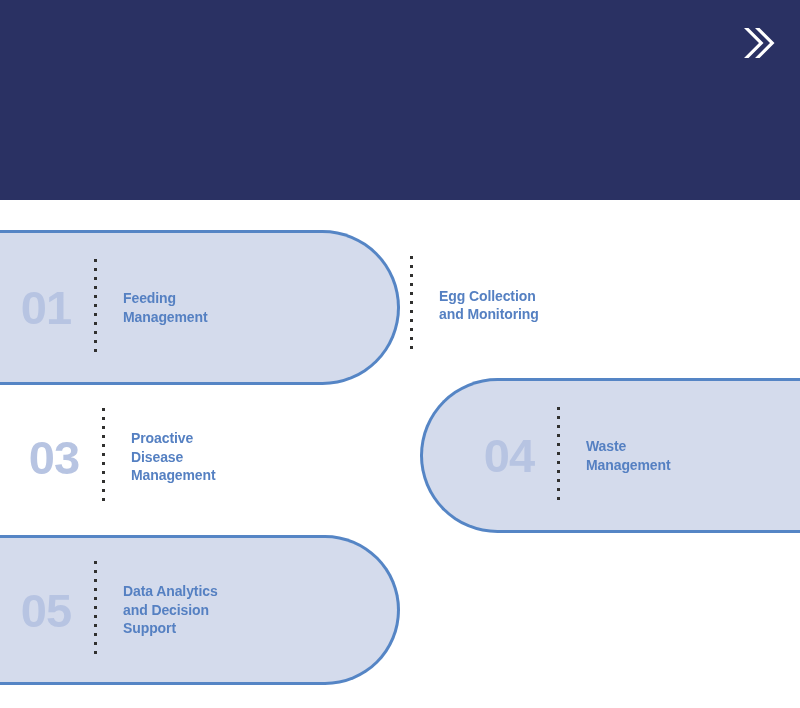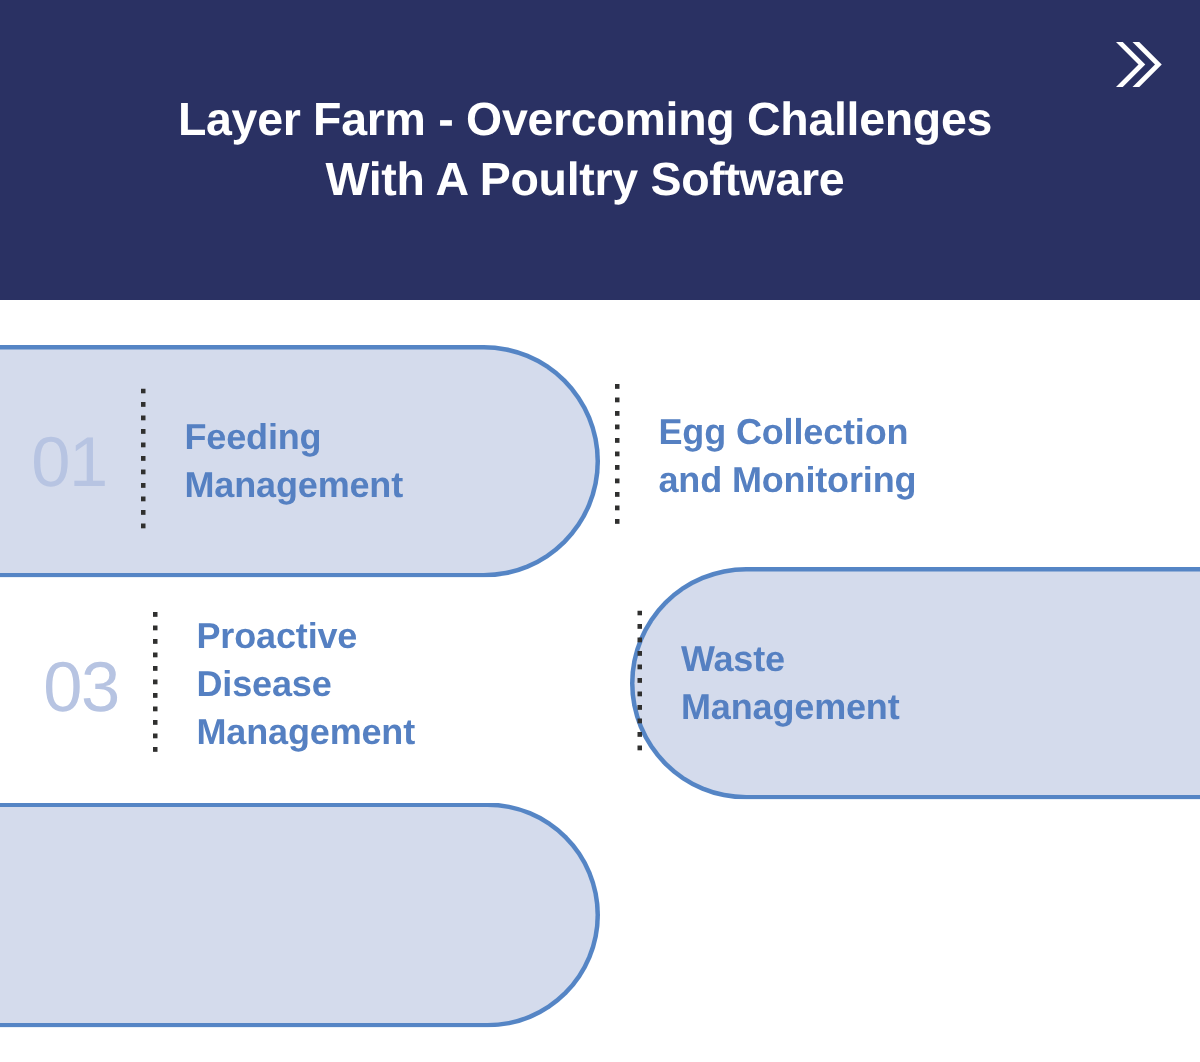--- a/index.html
+++ b/index.html
@@ -92,21 +92,21 @@
   .row2 { top: 40px;  width: 400px; height: 130px; }
   .row3 { top: 192px; width: 400px; height: 130px; align-items: center; }
   .row4 { top: 178px; width: 420px; height: 155px; }
   .row5 { top: 335px; width: 440px; height: 150px; }
 
   .item.plain.row2 { left: 408px; }
   .item.plain.row3 { left: 8px; }
 
   .item-number {
     font-size: 47px;
-    font-weight: normal;
+    font-weight: bold;
     color: #b7c4e2;
     letter-spacing: -1px;
     line-height: 1;
     flex: 0 0 auto;
     text-align: center;
     width: 92px;
   }
   .item.filled-left .item-number { margin-left: 40px; }
   .item.filled-right .item-number { margin-left: 40px; }
 
@@ -118,34 +118,32 @@
     background-image: linear-gradient(
         to bottom,
         #30302f 0px, #30302f 3px,
         transparent 3px, transparent 9px);
     background-size: 3px 9px;
     background-repeat: repeat-y;
   }
 
   .item-label {
     flex: 1 1 auto;
-    font-size: 24px;
+    font-size: 14px;
     font-weight: bold;
     color: #5580c2;
     line-height: 1.32;
     letter-spacing: -0.1px;
     white-space: pre-line;
   }
 </style>
 </head>
 <body>
 
 <div class="header">
-  <div class="header-title">Layer Farm - Overcoming Challenges
-With A Poultry Software</div>
 
   <svg class="chevron-icon" viewBox="0 0 46 46" fill="none">
     <path d="M12 8 L27 23 L12 38 L16.5 38 L31.5 23 L16.5 8 Z" fill="#ffffff"></path>
     <path d="M23 8 L38 23 L23 38 L27.5 38 L42.5 23 L27.5 8 Z" fill="#ffffff"></path>
   </svg>
 </div>
 
 <div class="items">
 
   <div class="item filled-left row1">
@@ -163,22 +161,27 @@
 
   <div class="item plain row3">
     <div class="item-number">03</div>
     <div class="item-divider"></div>
     <div class="item-label">Proactive
 Disease
 Management</div>
   </div>
 
   <div class="item filled-right row4">
+    <div class="item-number">04</div>
     <div class="item-divider"></div>
     <div class="item-label">Waste
 Management</div>
   </div>
 
   <div class="item filled-left row5">
+    <div class="item-number">05</div>
     <div class="item-divider"></div>
+    <div class="item-label">Data Analytics
+and Decision
+Support</div>
   </div>
 
 </div>
 
 </body></html>

